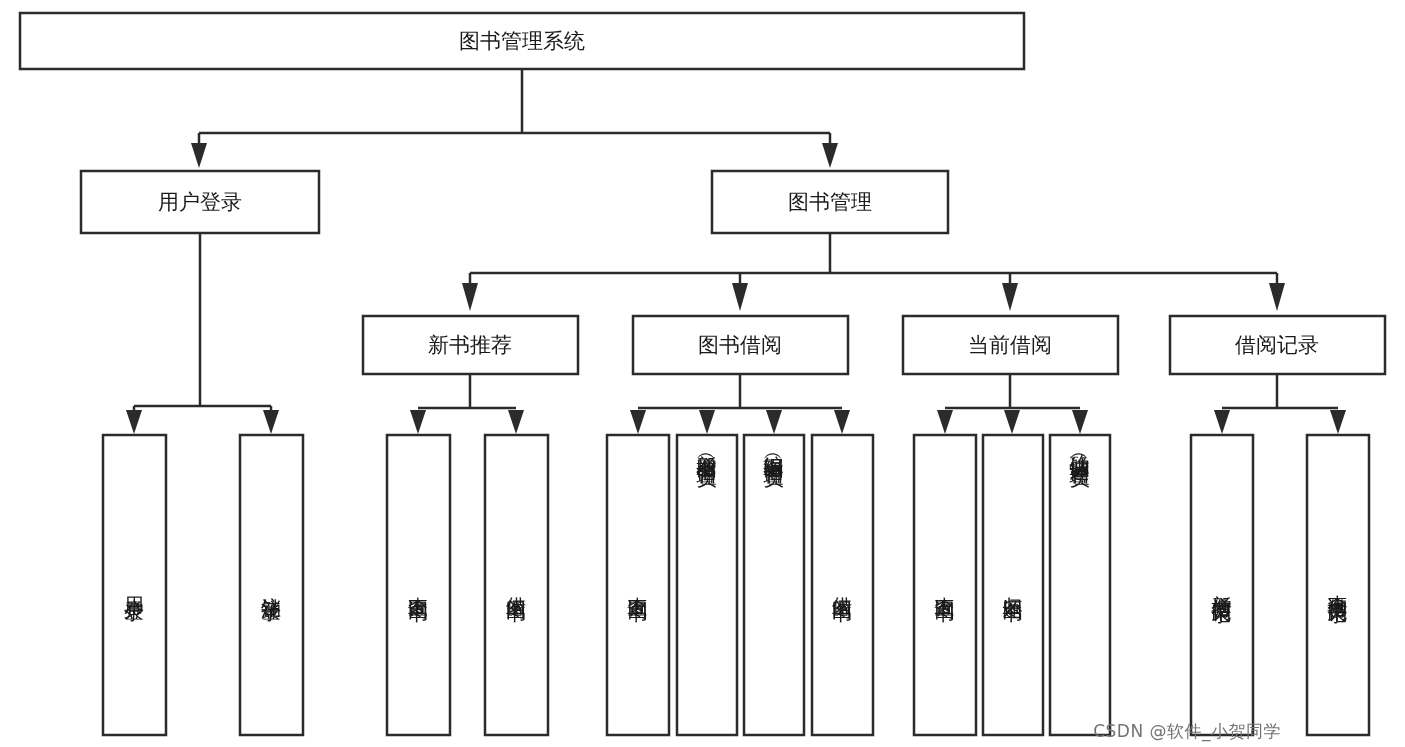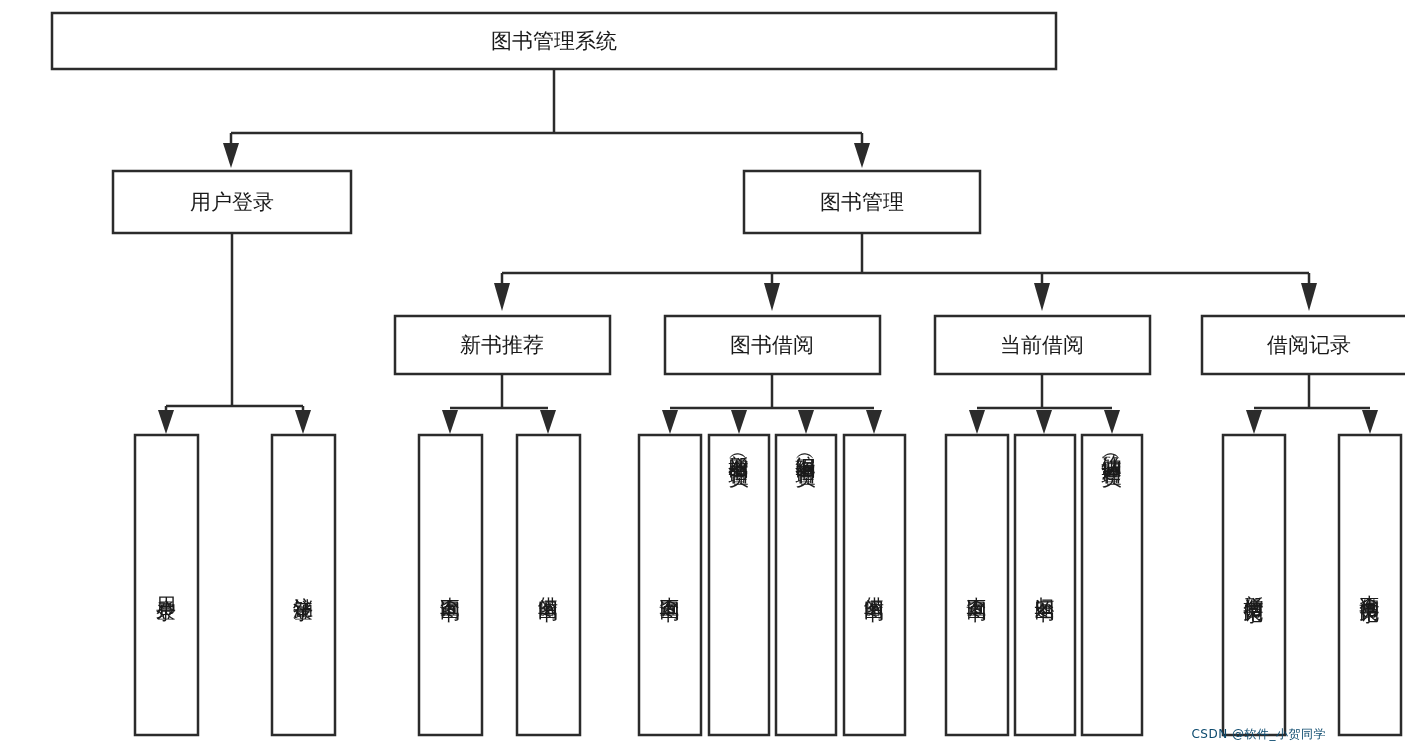--- a/index.html
+++ b/index.html
@@ -11,21 +11,20 @@
     width: 1405px;
     height: 747px;
     font-family: "DejaVu Sans", "Liberation Sans", sans-serif;
     overflow: hidden;
   }
   #diagram-root {
     position: relative;
     width: 1301px;
     height: 747px;
     background: #ffffff;
-    margin-left: 32px;
   }
   svg#flow {
     position: absolute;
     left: 0;
     top: 0;
     width: 1405px;
     height: 747px;
   }
   .node-box {
     fill: #ffffff;
@@ -64,25 +63,25 @@
     pointer-events: none;
     white-space: nowrap;
   }
   .leaf-label.top-aligned {
     justify-content: flex-start;
     padding-top: 4px;
     box-sizing: border-box;
   }
   #watermark {
     position: absolute;
-    right: 7px;
+    right: 20px;
     bottom: 4px;
     font-family: "DejaVu Sans", "Liberation Sans", sans-serif;
-    font-size: 12px;
-    color: #0c4a6e;
+    font-size: 17px;
+    color: #737373;
     letter-spacing: 0.5px;
     white-space: nowrap;
   }
 </style>
 </head>
 <body>
 
 <div id="diagram-root">
 
   <svg id="flow" viewBox="0 0 1405 747">

